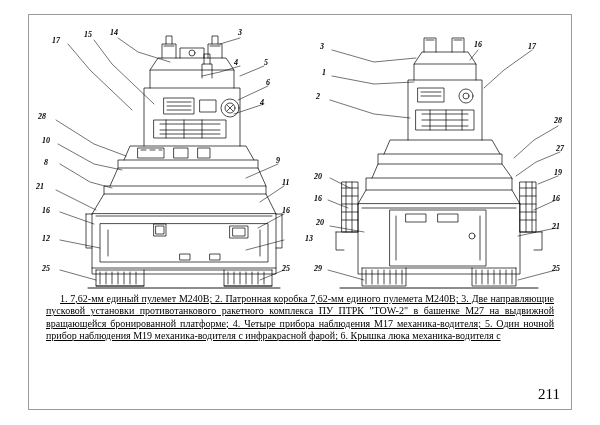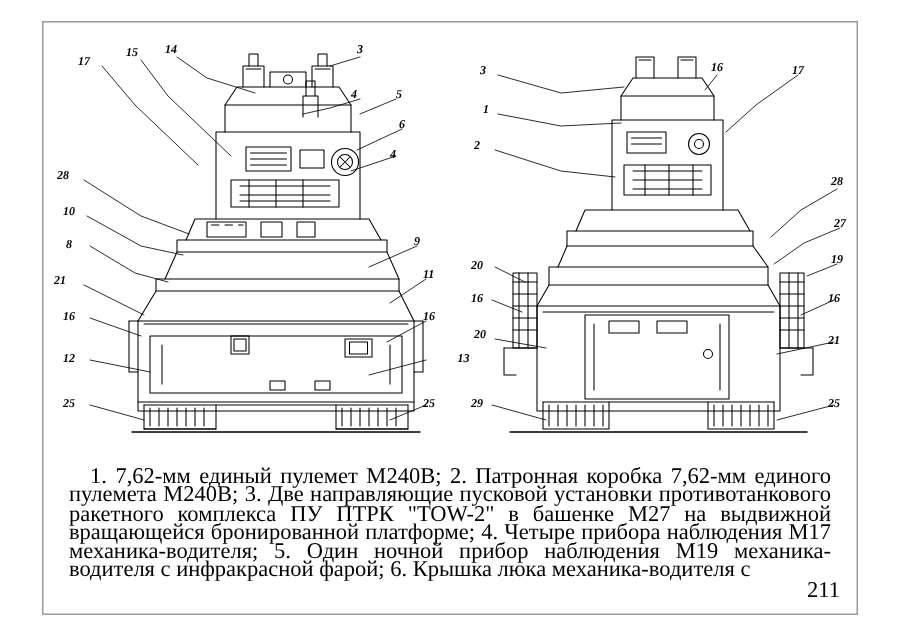--- a/index.html
+++ b/index.html
@@ -29,24 +29,25 @@
     position:absolute;
     left:50px;top:296px;width:500px;
     text-align:center;
     font-style:italic;
     font-weight:bold;
     font-size:8.2px;
     line-height:11px;
   }
   .body-text{
     position:absolute;
-    left:46px;top:312px;width:508px;
+    left:46px;top:293px;width:508px;
     text-align:justify;
-    font-size:15px;
+    font-size:10px;
     line-height:12.4px;
+    text-decoration:underline;
   }
   .body-text .indent{text-indent:14px;display:block;}
   .page-num{
     position:absolute;
     right:40px;bottom:22px;
     font-size:15px;
   }
   .lbl{
     position:absolute;
     font-family:"Liberation Serif", serif;

